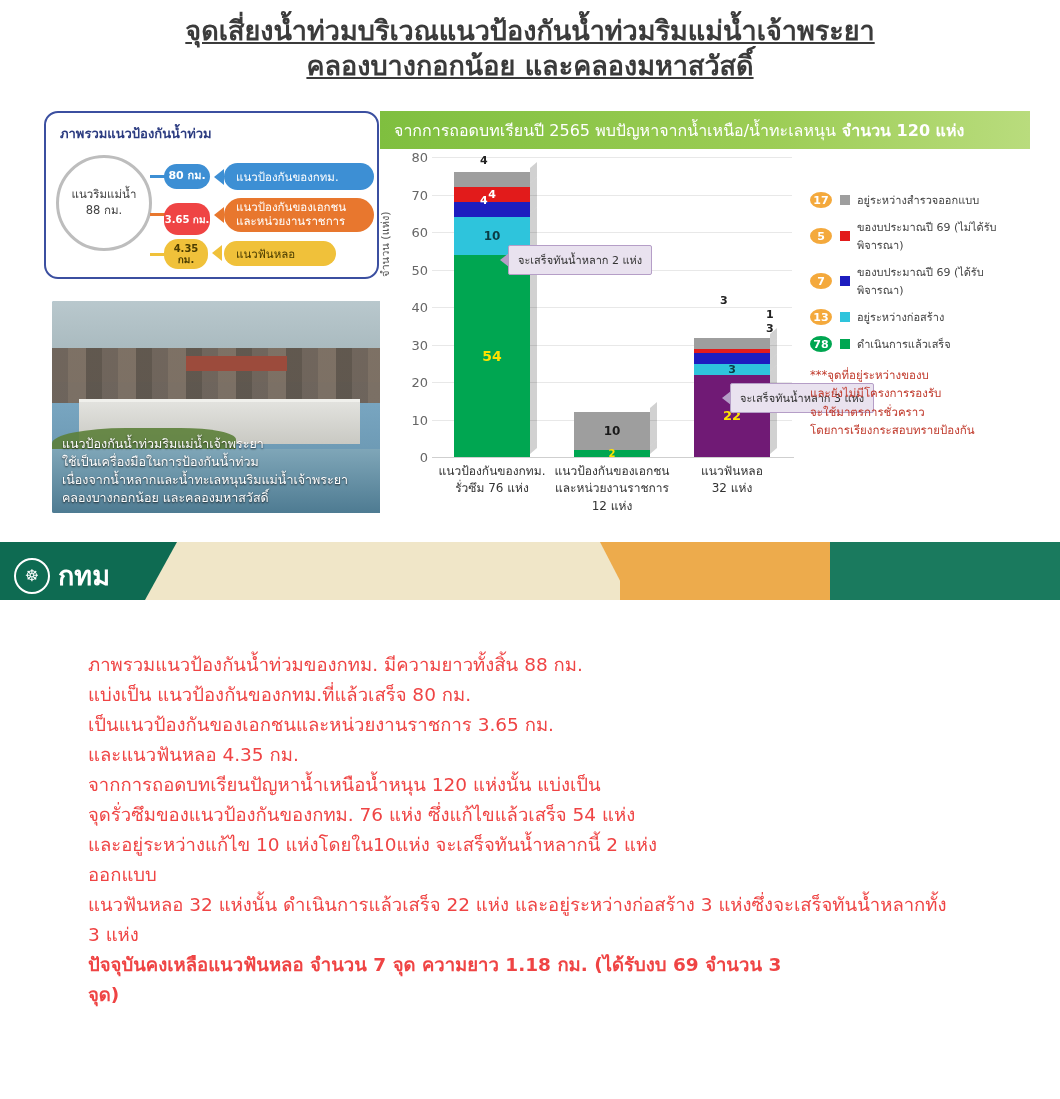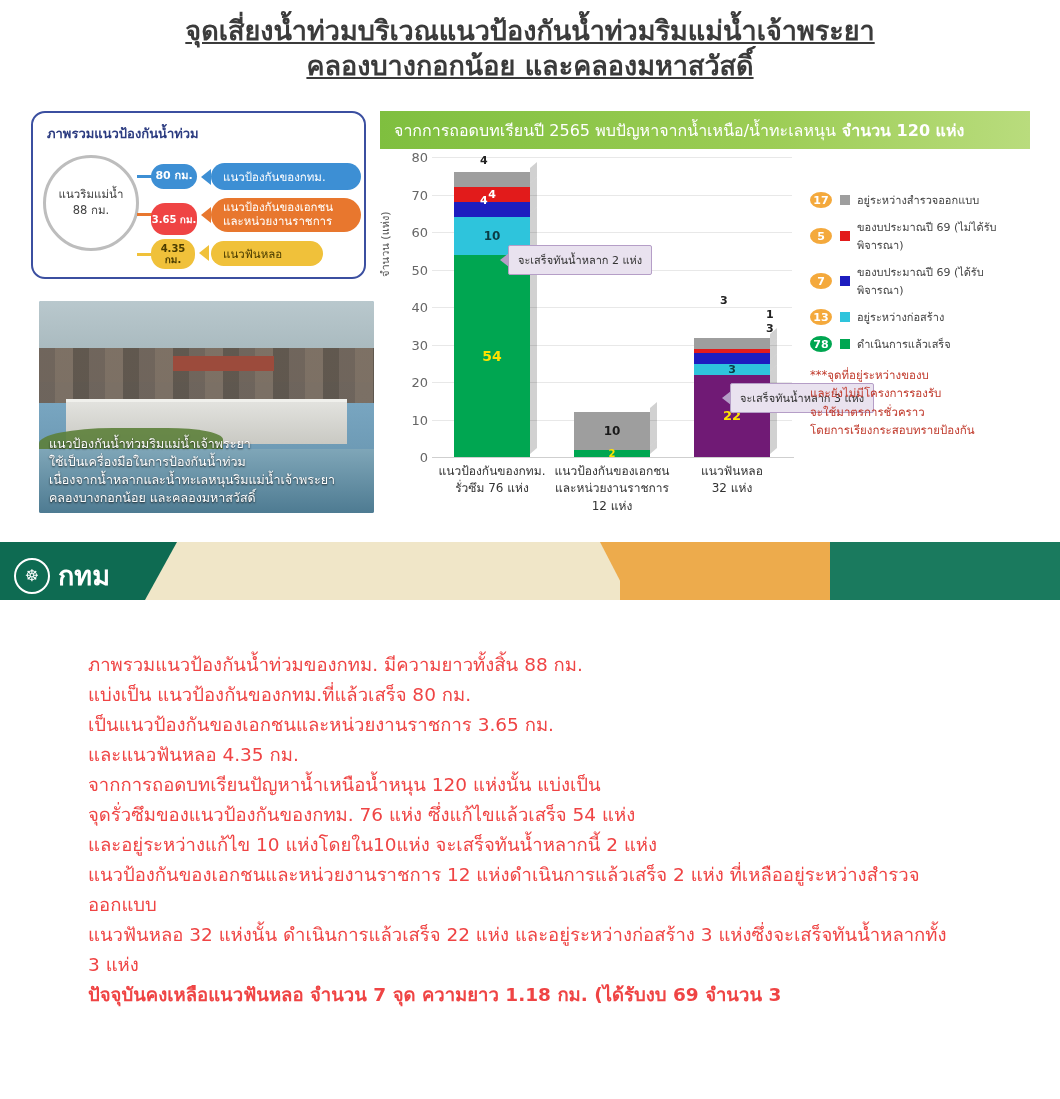--- a/index.html
+++ b/index.html
@@ -41,21 +41,21 @@
     line-height: 1.28;
     font-size: 27px;
     letter-spacing: 0px;
     text-decoration: underline;
   }
   .headline .l2 { display: block; }
 
   
   .left-col {
     position: absolute;
-    left: 11px;
+    left: 24px;
     top: 105px;
     width: 340px;
   }
   .diagram-box {
     position: relative;
     width: 335px;
     height: 168px;
     border: 2px solid #3b4fa0;
     border-radius: 14px;
     background: #ffffff;
@@ -574,18 +574,18 @@
 </div>
 
 <div class="body-text">
   <p>ภาพรวมแนวป้องกันน้ำท่วมของกทม. มีความยาวทั้งสิ้น 88 กม.</p>
   <p>แบ่งเป็น แนวป้องกันของกทม.ที่แล้วเสร็จ 80 กม.</p>
   <p>เป็นแนวป้องกันของเอกชนและหน่วยงานราชการ 3.65 กม.</p>
   <p>และแนวฟันหลอ 4.35 กม.</p>
   <p>จากการถอดบทเรียนปัญหาน้ำเหนือน้ำหนุน 120 แห่งนั้น แบ่งเป็น</p>
   <p>จุดรั่วซึมของแนวป้องกันของกทม. 76 แห่ง ซึ่งแก้ไขแล้วเสร็จ 54 แห่ง</p>
   <p>และอยู่ระหว่างแก้ไข 10 แห่งโดยใน10แห่ง จะเสร็จทันน้ำหลากนี้ 2 แห่ง</p>
-  <p>แนวป้องกันของเอกชนและหน่วยงานราชการ 12 แห่งดำเนินการแล้วเสร็จ 2 แห่ง ที่เหลืออยู่ระหว่างสำรวจ</p>
   <p>ออกแบบ</p>
   <p>แนวฟันหลอ 32 แห่งนั้น ดำเนินการแล้วเสร็จ 22 แห่ง และอยู่ระหว่างก่อสร้าง 3 แห่งซึ่งจะเสร็จทันน้ำหลากทั้ง</p>
   <p>3 แห่ง</p>
   <p class="bold">ปัจจุบันคงเหลือแนวฟันหลอ จำนวน 7 จุด ความยาว 1.18 กม. (ได้รับงบ 69 จำนวน 3</p>
+  <p class="bold">จุด)</p>
 </div>
 
 </body></html>

